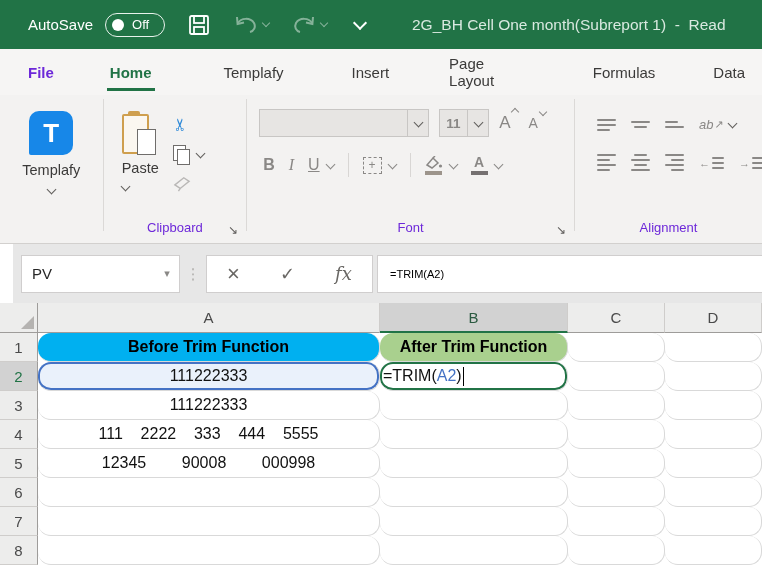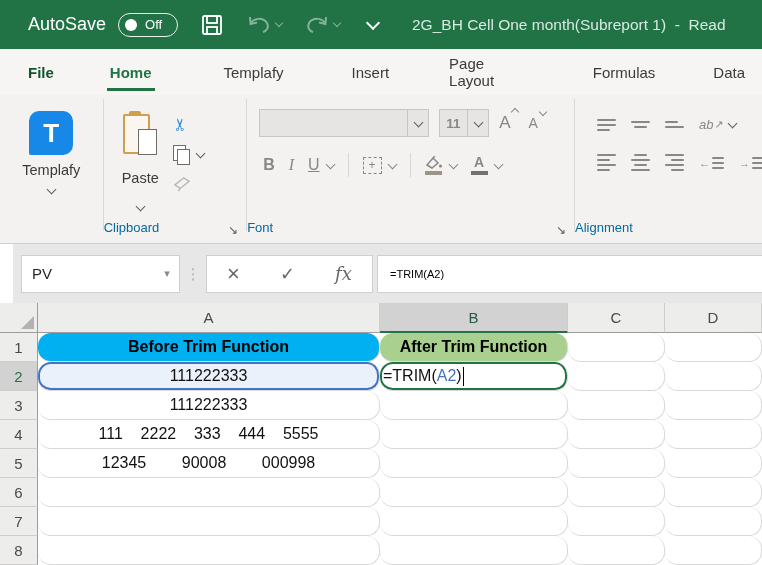--- a/index.html
+++ b/index.html
@@ -2,63 +2,63 @@
 <html><head>
 <meta charset="utf-8">
 <style>
   html,body{margin:0;padding:0;}
   .app{position:relative;width:762px;height:565px;overflow:hidden;background:#fff;
        font-family:"Liberation Sans",sans-serif;-webkit-font-smoothing:antialiased;}
 
   
   .titlebar{position:absolute;left:0;top:0;width:762px;height:49px;background:#217346;
             display:flex;align-items:center;color:#fff;}
-  .autosave{margin-left:28px;font-size:18px;color:#fff;}
+  .autosave{margin-left:28px;font-size:15px;color:#fff;}
   .toggle{margin-left:12px;width:58px;height:22px;border:1.5px solid #e8f2ec;border-radius:12px;
           display:flex;align-items:center;cursor:pointer;}
   .knob{width:12px;height:12px;border-radius:50%;background:#fff;margin-left:6px;}
   .toggle-text{font-size:13px;margin-left:8px;color:#fff;}
   .tb-icon{margin-left:22px;display:flex;align-items:center;cursor:pointer;}
   .dim{opacity:.45;}
   .tb-chev{width:8px;height:8px;border-right:2px solid #fff;border-bottom:2px solid #fff;
            transform:rotate(45deg);margin-top:-3px;}
   .tb-chev.small{width:5px;height:5px;border-width:1.5px;margin-left:4px;}
   .doc-title{position:absolute;left:412px;top:0;height:49px;display:flex;align-items:center;
              font-size:15.5px;color:#d9e9e0;white-space:pre;max-width:350px;overflow:hidden;}
 
   
   .tabrow{position:absolute;left:0;top:49px;width:762px;height:46px;background:#f6f5f4;
           display:flex;align-items:center;font-size:15px;color:#3b3a39;}
   .tab{margin-left:0;padding:0 17px;height:100%;display:flex;align-items:center;cursor:pointer;position:relative;}
-  .tab.file{font-weight:bold;color:#14532d;margin-left:11px;}
+  .tab.file{font-weight:bold;color:#6d28d9;margin-left:11px;}
   .tab.active{font-weight:bold;color:#217346;}
   .tab.active::after{content:"";position:absolute;left:14px;right:14px;bottom:4px;height:3px;background:#217346;}
 
   
   .ribbon{position:absolute;left:0;top:95px;width:762px;height:148px;background:#f3f2f1;
           border-bottom:1px solid #d2d0ce;display:flex;}
   .rgroup{position:relative;height:100%;display:flex;flex-direction:column;align-items:center;}
   .rsep{width:1px;height:132px;margin-top:4px;background:#dbd9d7;}
-  .grouplabel{position:absolute;bottom:8px;left:0;right:0;text-align:left;font-size:13px;color:#0369a1;}
+  .grouplabel{position:absolute;bottom:8px;left:0;right:0;text-align:center;font-size:13px;color:#6d28d9;}
   .launcher{position:absolute;bottom:6px;right:8px;font-size:12px;color:#605e5c;cursor:pointer;}
   .chev{display:inline-block;width:6px;height:6px;border-right:1.4px solid #605e5c;
         border-bottom:1.4px solid #605e5c;transform:rotate(45deg);margin-top:-2px;}
   .bigbtn{display:flex;flex-direction:column;align-items:center;cursor:pointer;}
 
   
   .g-templafy{width:103px;}
   .templafy-icon{margin-top:16px;width:44px;height:44px;background:#1787e8;border-radius:10px;
                  border-bottom-left-radius:2px;display:flex;align-items:center;justify-content:center;
                  color:#fff;font-size:26px;font-weight:bold;}
   .templafy-label{margin-top:7px;font-size:14.5px;color:#3b3a39;}
   .g-templafy .chev{margin-top:8px;}
 
   
   .g-clipboard{width:143px;flex-direction:row;align-items:flex-start;}
-  .paste-col{margin-left:18px;margin-top:16px;display:flex;flex-direction:column;align-items:center;cursor:pointer;gap:10px;}
+  .paste-col{margin-left:18px;margin-top:16px;display:flex;flex-direction:column;cursor:pointer;}
   .paste-art{position:relative;width:34px;height:44px;}
   .pa-board{position:absolute;left:0;top:3px;width:23px;height:36px;border:2px solid #cf9f4e;
             border-radius:2px;background:#fbf7f0;}
   .pa-clip{position:absolute;left:6px;top:0;width:12px;height:6px;background:#cf9f4e;border-radius:2px;}
   .pa-page{position:absolute;right:0;bottom:0;width:17px;height:24px;background:#fff;border:1.6px solid #6f6d6b;}
   .paste-label{margin-top:5px;font-size:14.5px;color:#3b3a39;}
   .paste-col .chev{margin-top:7px;}
   .mini-col{margin-left:14px;margin-top:14px;display:flex;flex-direction:column;}
   .minibtn{height:30px;display:flex;align-items:center;cursor:pointer;}
   .scissors{font-size:17px;color:#2b88d8;transform:rotate(270deg);display:inline-block;}

